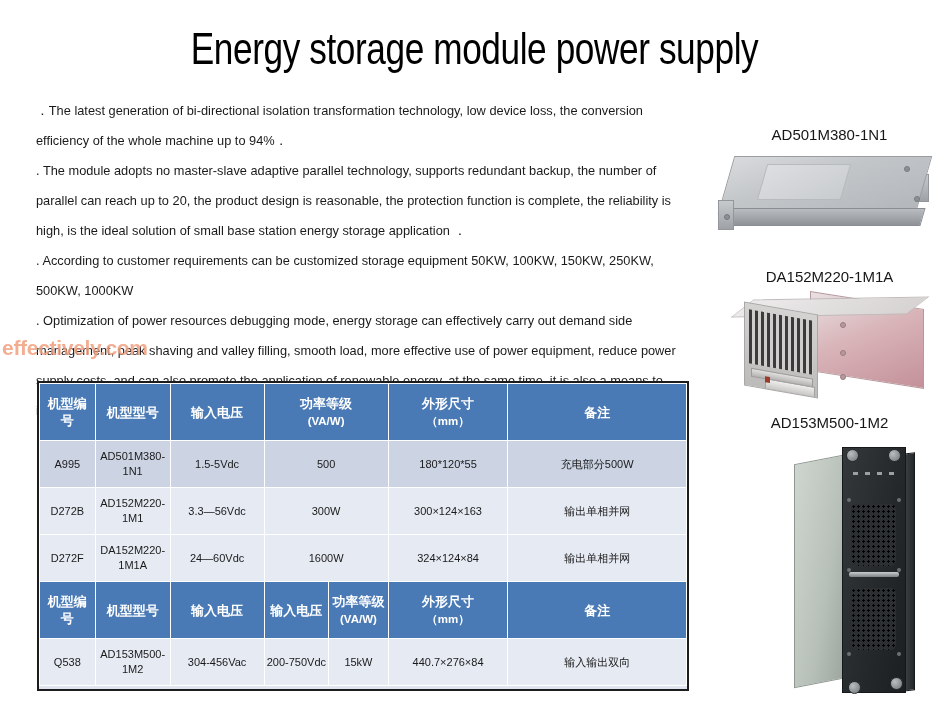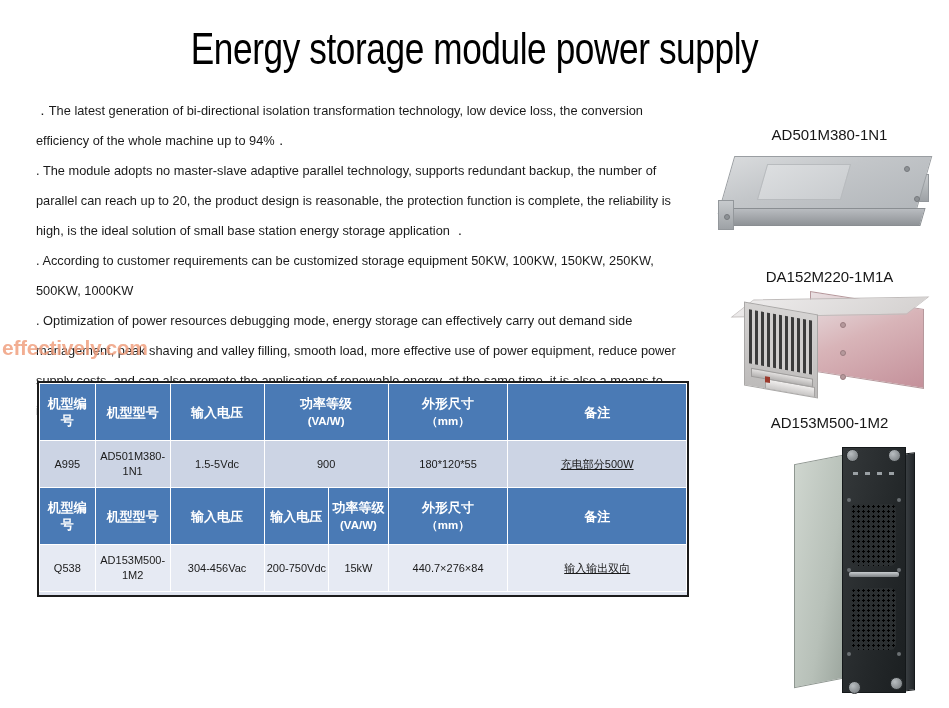--- a/index.html
+++ b/index.html
@@ -98,21 +98,21 @@
     height: 52px;
     padding: 2px;
   }
   tr.hdr td .sub {
     font-size: 11.5px;
     font-weight: 700;
   }
   tr.dark td { background: #ccd4e4; }
   tr.light td { background: #e6eaf3; }
   tr.data td { height: 40px; }
-  td.cn { font-size: 11.5px; text-decoration: underline; }
+  td.cn { font-size: 11.5px; }
 
   
   .prod-caption {
     position: absolute;
     text-align: center;
     font-size: 15px;
     color: #161616;
     width: 239px;
     left: 710px;
   }
@@ -292,23 +292,39 @@
         </td>
         <td>
           <span>备注</span>
         </td>
       </tr>
 
       <tr class="data dark">
         <td>A995</td>
         <td>AD501M380-1N1</td>
         <td>1.5-5Vdc</td>
-        <td colspan="2">900</td>
+        <td colspan="2">500</td>
         <td>180*120*55</td>
         <td class="cn">充电部分500W</td>
+      </tr>
+      <tr class="data light">
+        <td>D272B</td>
+        <td>AD152M220-1M1</td>
+        <td>3.3—56Vdc</td>
+        <td colspan="2">300W</td>
+        <td>300×124×163</td>
+        <td class="cn">输出单相并网</td>
+      </tr>
+      <tr class="data light">
+        <td>D272F</td>
+        <td>DA152M220-1M1A</td>
+        <td>24—60Vdc</td>
+        <td colspan="2">1600W</td>
+        <td>324×124×84</td>
+        <td class="cn">输出单相并网</td>
       </tr>
 
       <tr class="hdr">
         <td>
           <span>机型编号</span>
         </td>
         <td>
           <span>机型型号</span>
         </td>
         <td>

